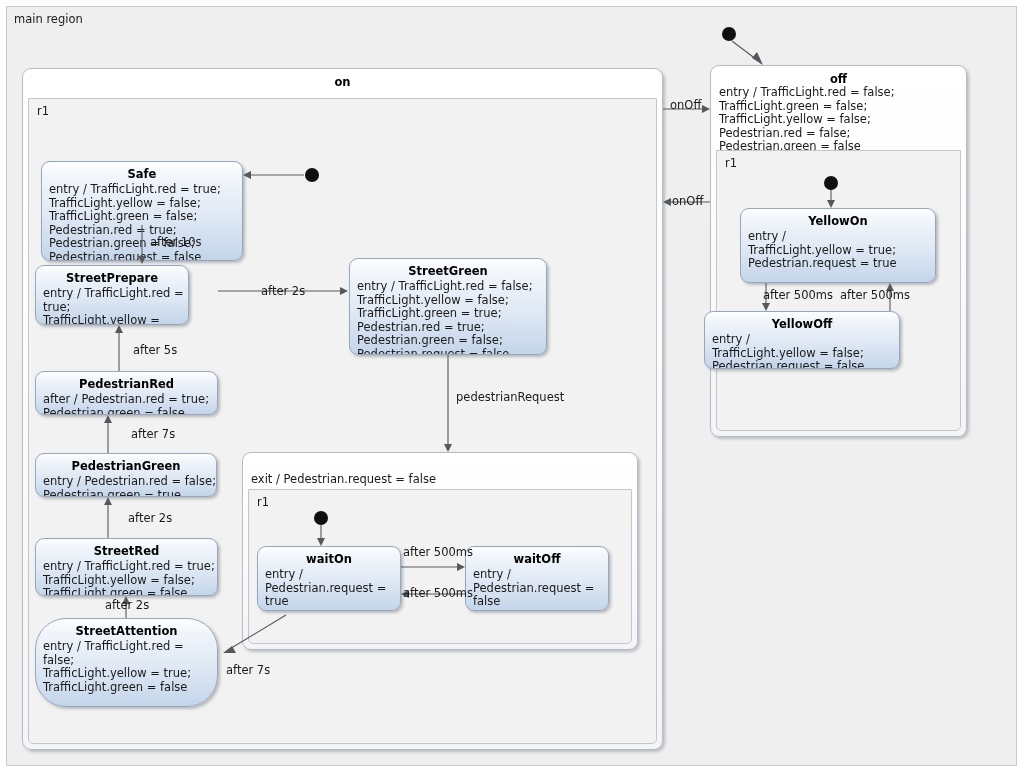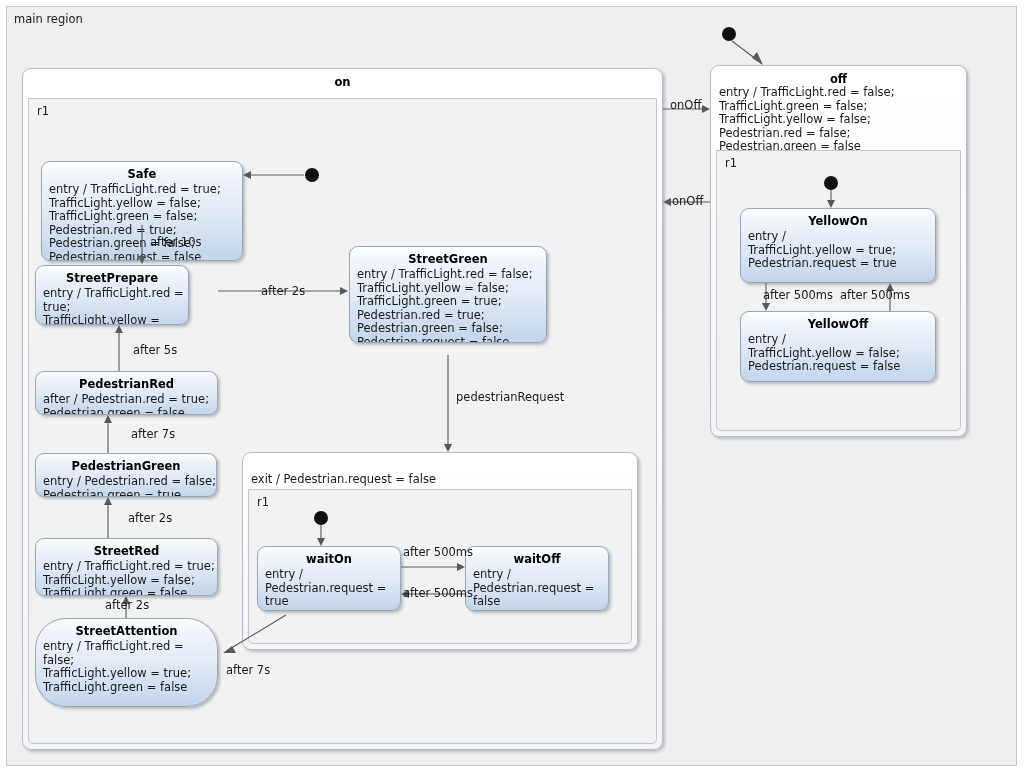--- a/index.html
+++ b/index.html
@@ -152,21 +152,21 @@
 Pedestrian.request = false</span>
   </div>
 
   <div class="state" style="left:35px;top:265px;width:154px;height:60px;">
     <span class="state-name">StreetPrepare</span>
     <span class="state-body">entry / TrafficLight.red = true;
 TrafficLight.yellow = true;
 TrafficLight.green = false</span>
   </div>
 
-  <div class="state" style="left:349px;top:246px;width:198px;height:97px;">
+  <div class="state" style="left:349px;top:258px;width:198px;height:97px;">
     <span class="state-name">StreetGreen</span>
     <span class="state-body">entry / TrafficLight.red = false;
 TrafficLight.yellow = false;
 TrafficLight.green = true;
 Pedestrian.red = true;
 Pedestrian.green = false;
 Pedestrian.request = false</span>
   </div>
 
   <div class="state" style="left:35px;top:371px;width:183px;height:44px;">
@@ -209,21 +209,21 @@
 false</span>
   </div>
 
   <div class="state" style="left:740px;top:208px;width:196px;height:75px;">
     <span class="state-name">YellowOn</span>
     <span class="state-body">entry /
 TrafficLight.yellow = true;
 Pedestrian.request = true</span>
   </div>
 
-  <div class="state" style="left:740px;top:311px;width:196px;height:71px;">
+  <div class="state" style="left:704px;top:311px;width:196px;height:58px;">
     <span class="state-name">YellowOff</span>
     <span class="state-body">entry /
 TrafficLight.yellow = false;
 Pedestrian.request = false</span>
   </div>
 
   <div class="initial" style="left:305px;top:168px;"></div>
   <div class="initial" style="left:722px;top:27px;"></div>
   <div class="initial" style="left:824px;top:176px;"></div>
   <div class="initial" style="left:314px;top:511px;"></div>

